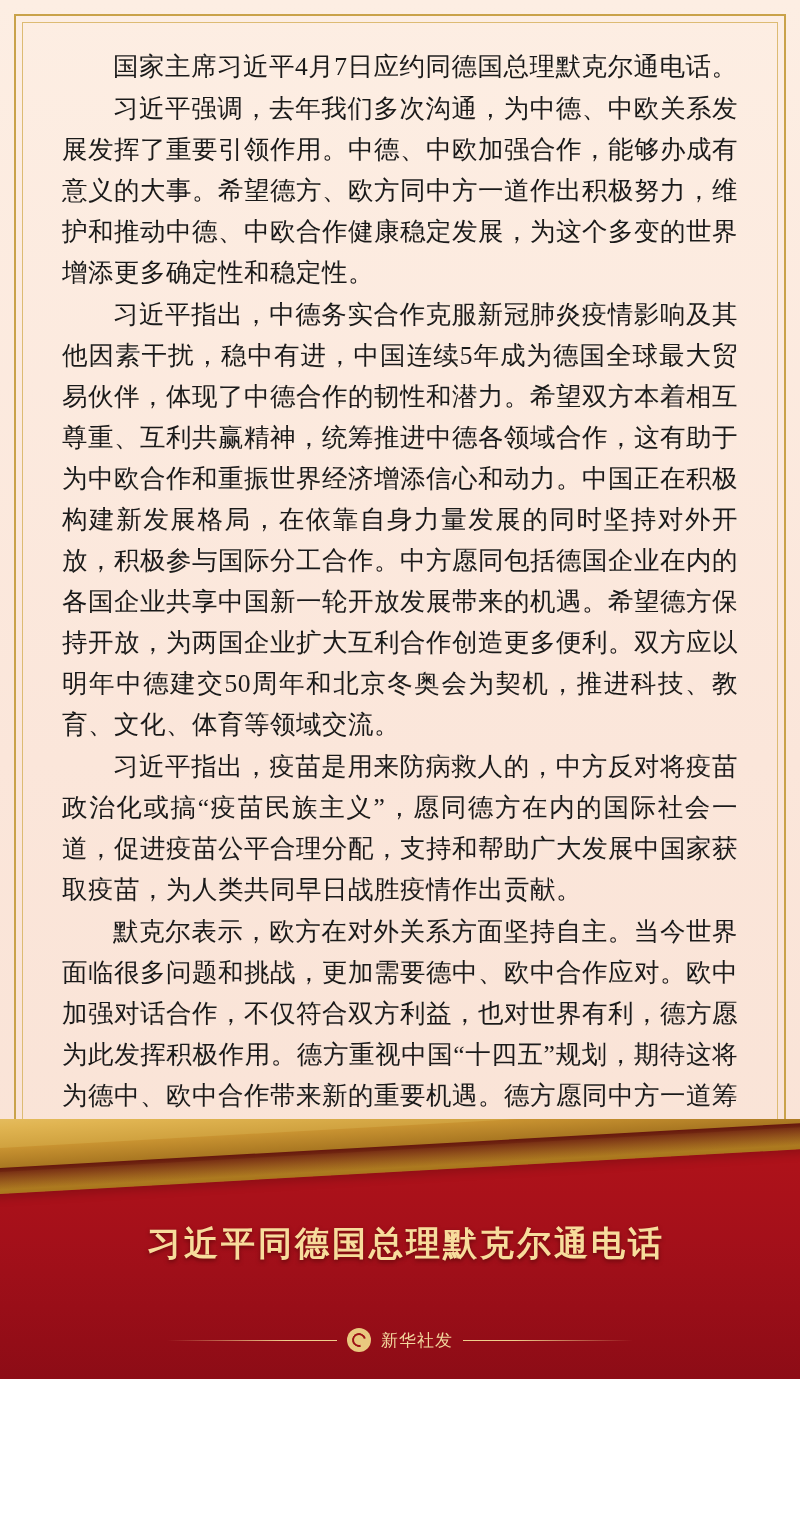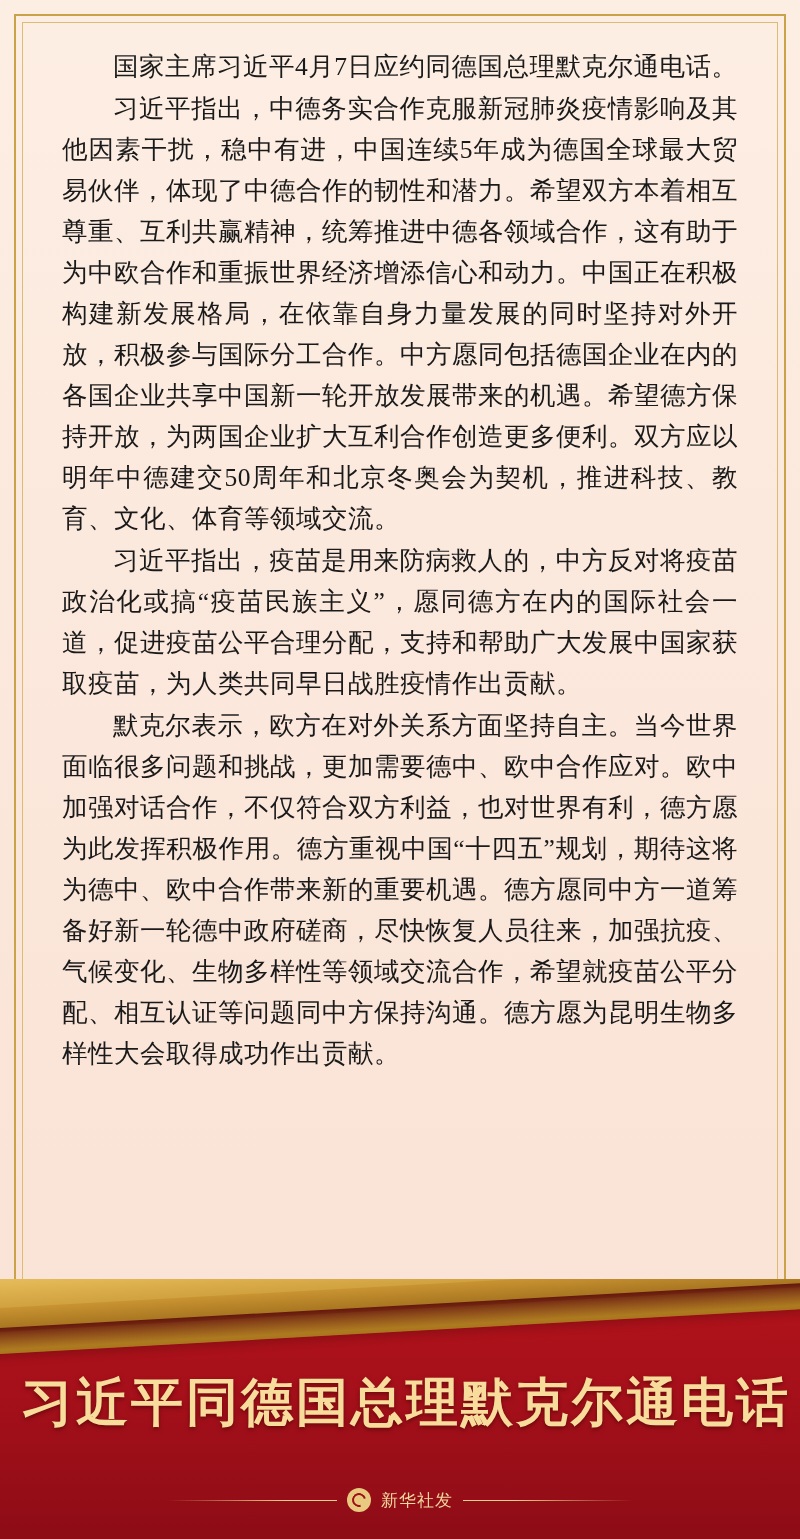--- a/index.html
+++ b/index.html
@@ -9,21 +9,21 @@
   body {
     width: 800px;
     height: 1539px;
     background: #ffffff;
     font-family: "Liberation Serif", "DejaVu Serif", serif;
     overflow: hidden;
   }
   .poster {
     position: relative;
     width: 800px;
-    height: 1539px;
+    height: 1379px;
     background: linear-gradient(180deg, #fdeee3 0%, #fbe6da 55%, #f9e2d5 100%);
     box-sizing: border-box;
     overflow: hidden;
   }
   
   .frame-outer {
     position: absolute;
     left: 14px;
     top: 14px;
     right: 14px;
@@ -101,26 +101,26 @@
     height: 22px;
     background: linear-gradient(180deg, rgba(90,6,10,0.85) 0%, rgba(150,16,24,0) 100%);
     transform: rotate(-3.2deg);
   }
   .banner-title {
     position: absolute;
     left: 12px;
     right: 0;
     top: 96px;
     text-align: center;
-    font-size: 52px;
+    font-size: 34px;
     line-height: 56px;
     font-weight: bold;
     color: #f7dc9c;
     letter-spacing: 3px;
-    font-family: Liberation Serif, serif;
+    font-family: Liberation Sans, sans-serif;
     text-shadow: 0 2px 4px rgba(60,0,0,0.55);
   }
   .credit-row {
     position: absolute;
     left: 0;
     right: 0;
     bottom: 24px;
     height: 30px;
     display: flex;
     align-items: center;
@@ -168,20 +168,21 @@
 </head>
 <body>
 
 <div class="poster">
 
   <div class="frame-outer"></div>
   <div class="frame-inner"></div>
 
   <div class="article">
     <p class="para">国家主席习近平4月7日应约同德国总理默克尔通电话。</p>
+    <p class="para">习近平强调，去年我们多次沟通，为中德、中欧关系发展发挥了重要引领作用。中德、中欧加强合作，能够办成有意义的大事。希望德方、欧方同中方一道作出积极努力，维护和推动中德、中欧合作健康稳定发展，为这个多变的世界增添更多确定性和稳定性。</p>
     <p class="para">习近平指出，中德务实合作克服新冠肺炎疫情影响及其他因素干扰，稳中有进，中国连续5年成为德国全球最大贸易伙伴，体现了中德合作的韧性和潜力。希望双方本着相互尊重、互利共赢精神，统筹推进中德各领域合作，这有助于为中欧合作和重振世界经济增添信心和动力。中国正在积极构建新发展格局，在依靠自身力量发展的同时坚持对外开放，积极参与国际分工合作。中方愿同包括德国企业在内的各国企业共享中国新一轮开放发展带来的机遇。希望德方保持开放，为两国企业扩大互利合作创造更多便利。双方应以明年中德建交50周年和北京冬奥会为契机，推进科技、教育、文化、体育等领域交流。</p>
     <p class="para">习近平指出，疫苗是用来防病救人的，中方反对将疫苗政治化或搞“疫苗民族主义”，愿同德方在内的国际社会一道，促进疫苗公平合理分配，支持和帮助广大发展中国家获取疫苗，为人类共同早日战胜疫情作出贡献。</p>
     <p class="para">默克尔表示，欧方在对外关系方面坚持自主。当今世界面临很多问题和挑战，更加需要德中、欧中合作应对。欧中加强对话合作，不仅符合双方利益，也对世界有利，德方愿为此发挥积极作用。德方重视中国“十四五”规划，期待这将为德中、欧中合作带来新的重要机遇。德方愿同中方一道筹备好新一轮德中政府磋商，尽快恢复人员往来，加强抗疫、气候变化、生物多样性等领域交流合作，希望就疫苗公平分配、相互认证等问题同中方保持沟通。德方愿为昆明生物多样性大会取得成功作出贡献。</p>
   </div>
 
   <div class="banner">
     <div class="banner-gold-sweep"></div>
     <div class="banner-gold-sweep2"></div>
     <div class="banner-dark-fold"></div>
 

